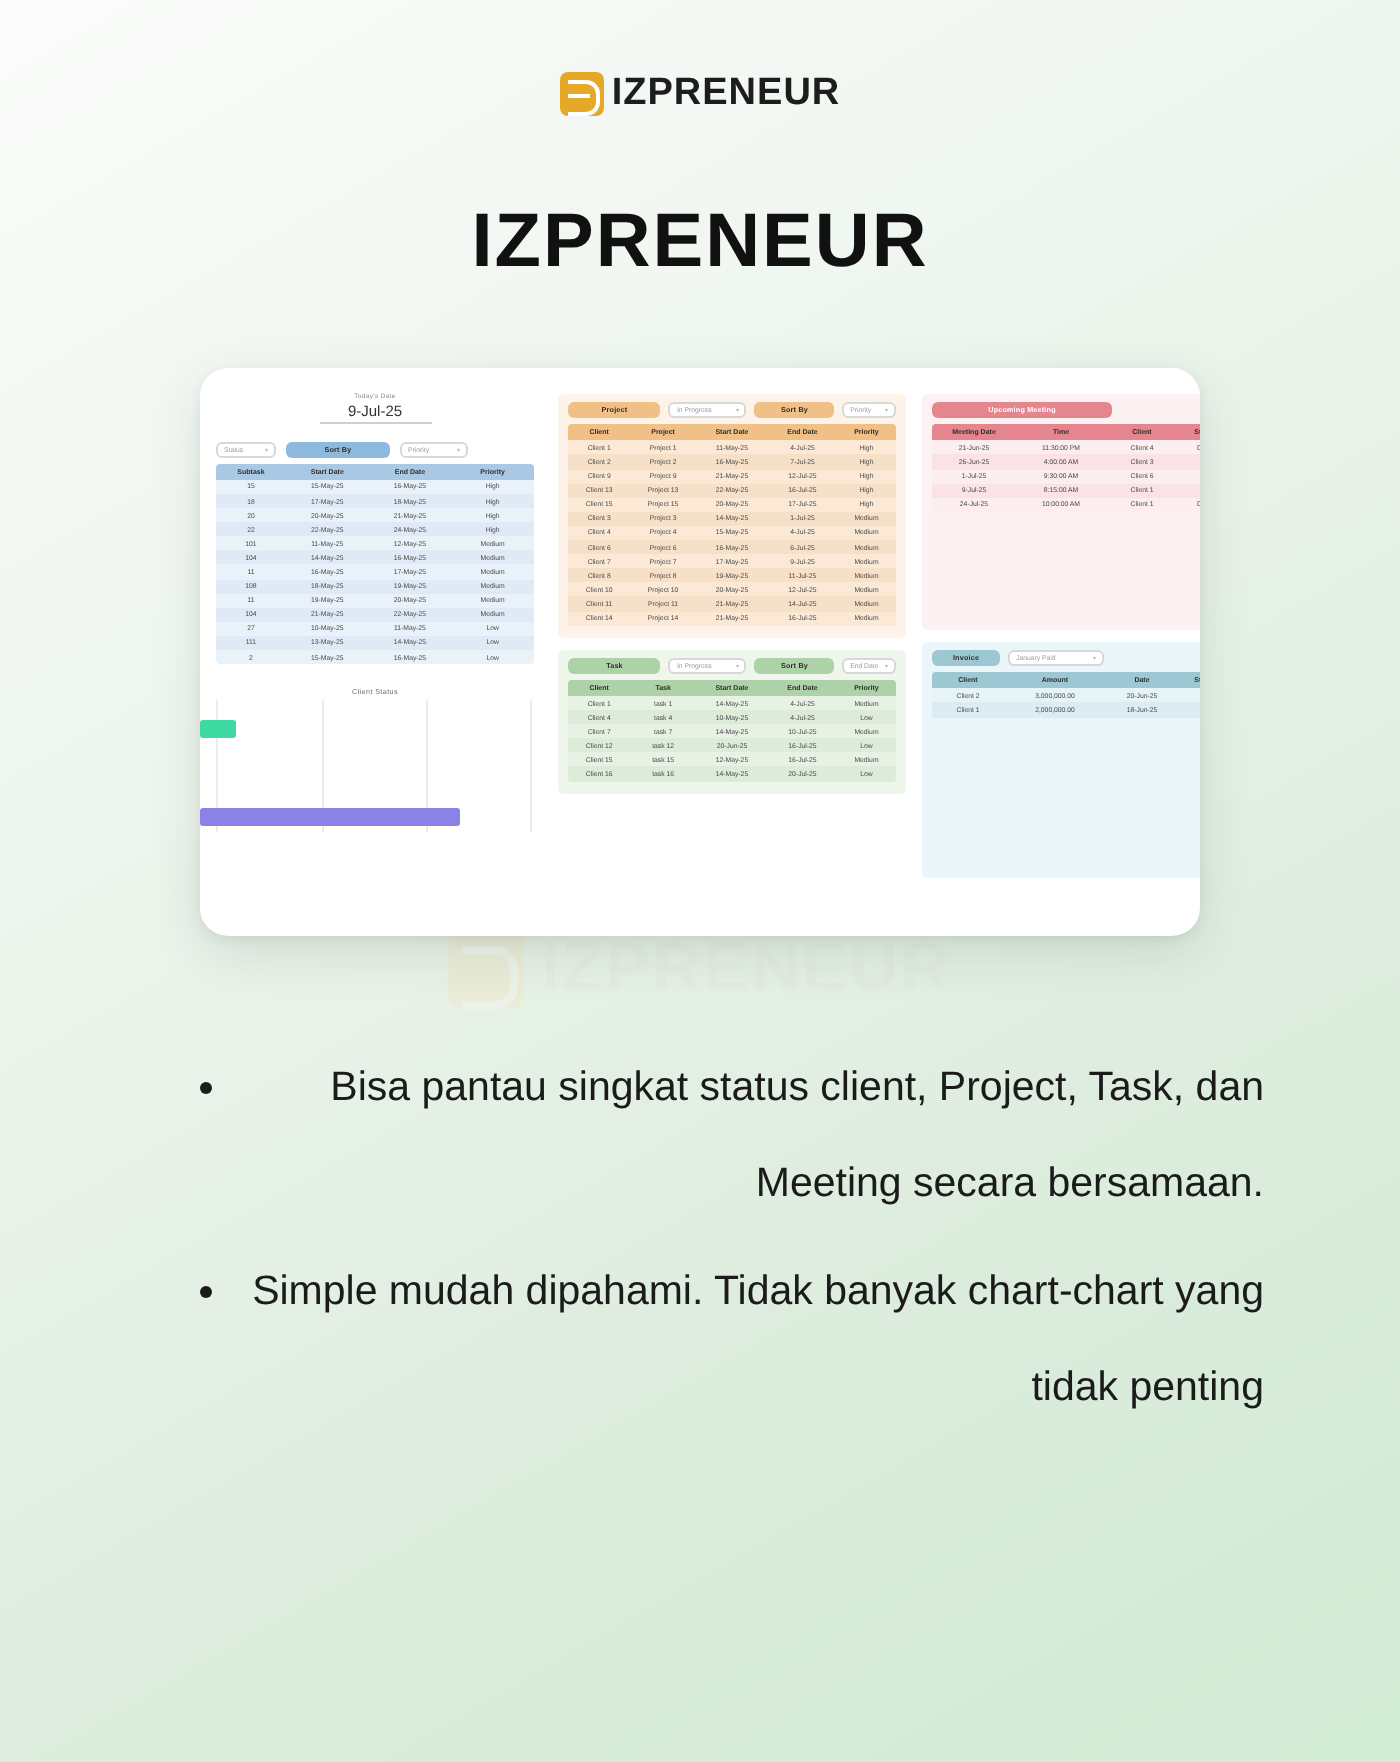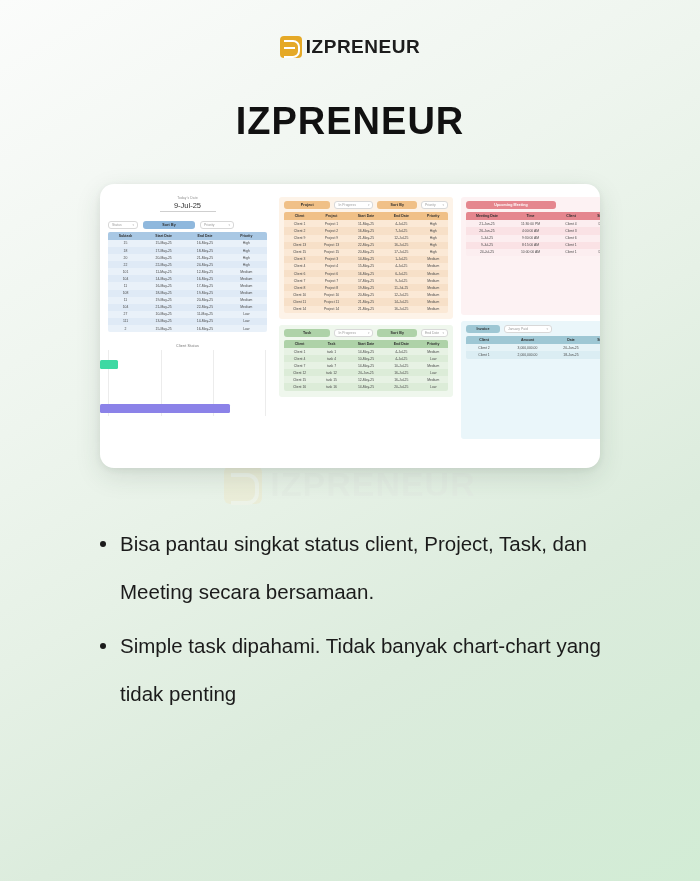--- a/index.html
+++ b/index.html
@@ -284,21 +284,21 @@
   .right-tbl { width: 150px; }
 
   
   .bullets {
     position: absolute;
     left: 92px;
     top: 520px;
     width: 540px;
     z-index: 3;
   }
-  .bullets ul { list-style: none; }
+  .bullets ul { list-style: none; text-align: right; }
   .bullets li {
     position: relative;
     padding-left: 28px;
     font-size: 20.5px;
     line-height: 48px;
     color: #1b1b1b;
     margin-bottom: 6px;
   }
   .bullets li::before {
     content: "";
@@ -744,15 +744,15 @@
       </div>
     </div>
   </div>
 
  </div>
 </div>
 
 <div class="bullets">
   <ul>
     <li>Bisa pantau singkat status client, Project, Task, dan Meeting secara bersamaan.</li>
-    <li>Simple task dipahami. Tidak banyak chart-chart yang tidak penting</li>
+    <li>Simple mudah dipahami. Tidak banyak chart-chart yang tidak penting</li>
   </ul>
 </div>
 
 </body></html>

